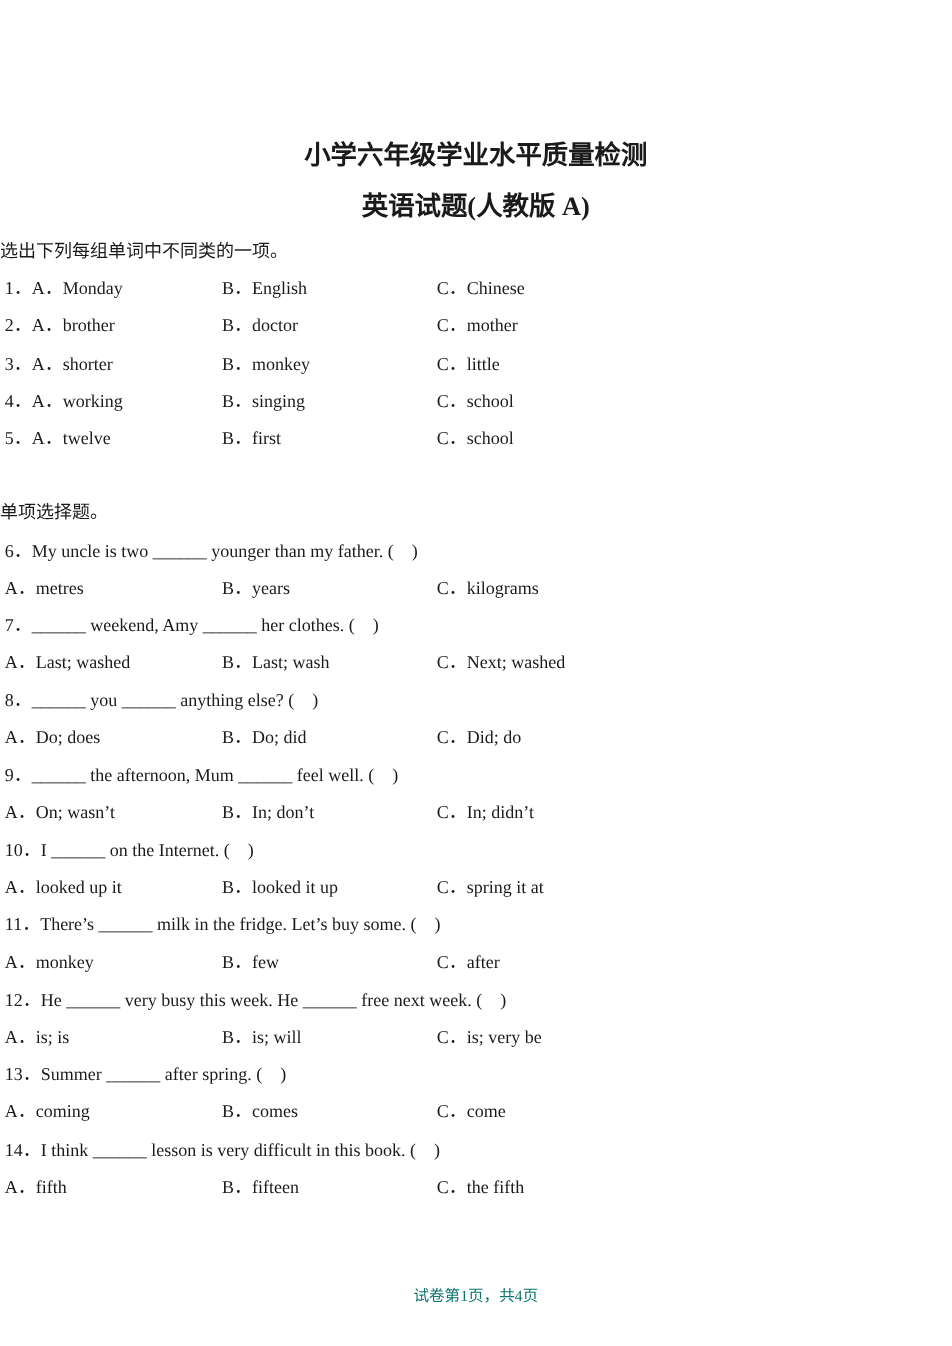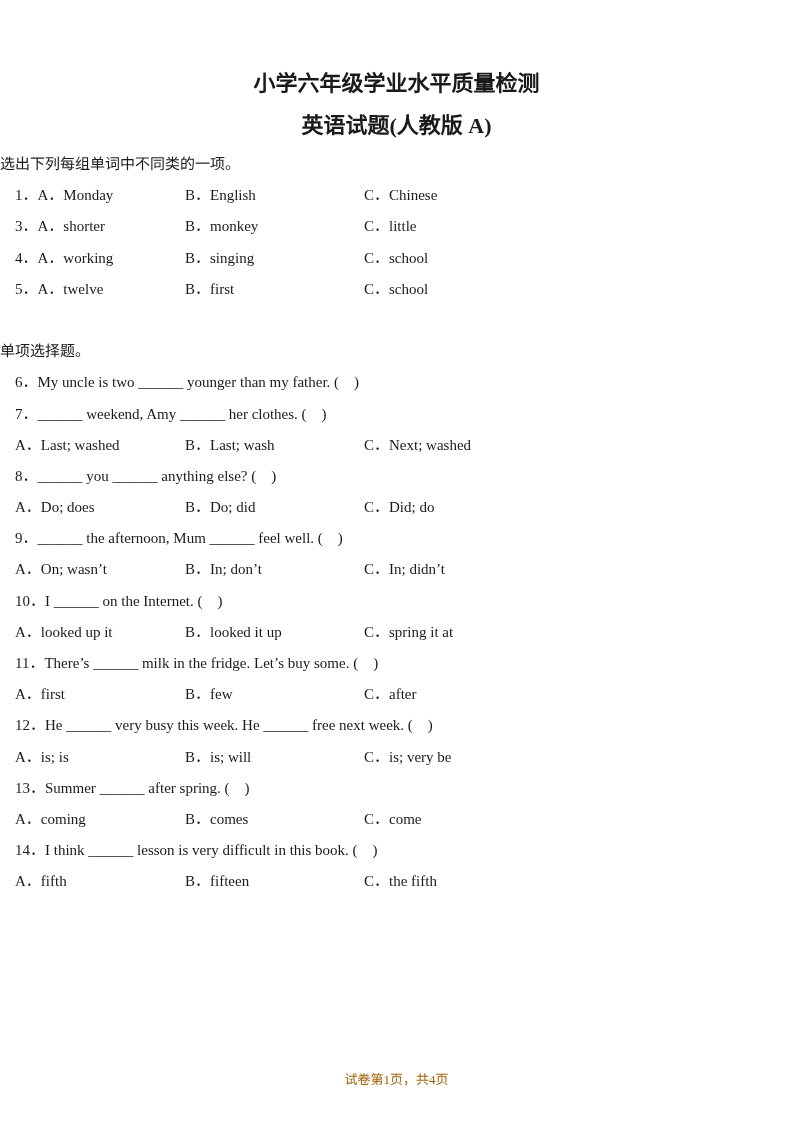--- a/index.html
+++ b/index.html
@@ -12,62 +12,67 @@
     font-family: "Liberation Serif", "DejaVu Serif", serif;
     color: #1a1a1a;
   }
   .title, .subtitle {
     text-align: center;
     font-weight: bold;
     font-size: 22px;
     line-height: 24px;
     margin: 0;
   }
-  .title { padding-top: 72px; }
+  .title { padding-top: 118px; }
   .subtitle { margin-top: 18px; }
   .content {
     margin-top: 11px;
     padding-right: 80px;
     font-size: 15px;
   }
   .row {
     position: relative;
     height: 31.2px;
     line-height: 31.2px;
     white-space: nowrap;
   }
   .cell { position: absolute; top: 0; white-space: nowrap; }
-  .c0 { left: 15px; text-align: right; }
+  .c0 { left: 4px; text-align: right; }
   .c1 { left: 185px; }
   .c2 { left: 364px; }
   .spacer { height: 31.2px; }
   .footer {
     position: absolute;
     top: 1070px;
     left: 0;
     right: 0;
     text-align: center;
     font-size: 13px;
     line-height: 20px;
-    color: #a16207;
+    color: #0f766e;
   }
 </style>
 </head>
 <body>
 
 <div class="page">
   <h1 class="title">小学六年级学业水平质量检测</h1>
   <h2 class="subtitle">英语试题(人教版 A)</h2>
   <main class="content">
       <div class="section">
         <p class="row instruction" style="margin: 0px;">选出下列每组单词中不同类的一项。</p>
         <div class="row">
           <span class="cell c0">1．A．Monday</span>
           <span class="cell c1">B．English</span>
           <span class="cell c2">C．Chinese</span>
+        </div>
+        <div class="row">
+          <span class="cell c0">2．A．brother</span>
+          <span class="cell c1">B．doctor</span>
+          <span class="cell c2">C．mother</span>
         </div>
         <div class="row">
           <span class="cell c0">3．A．shorter</span>
           <span class="cell c1">B．monkey</span>
           <span class="cell c2">C．little</span>
         </div>
         <div class="row">
           <span class="cell c0">4．A．working</span>
           <span class="cell c1">B．singing</span>
           <span class="cell c2">C．school</span>
@@ -76,20 +81,25 @@
           <span class="cell c0">5．A．twelve</span>
           <span class="cell c1">B．first</span>
           <span class="cell c2">C．school</span>
         </div>
       </div>
       <div class="spacer"></div>
       <div class="section">
         <p class="row instruction" style="margin: 0px;">单项选择题。</p>
         <div class="row">
           <span class="cell c0">6．My uncle is two ______ younger than my father. (　)</span>
+        </div>
+        <div class="row">
+          <span class="cell c0">A．metres</span>
+          <span class="cell c1">B．years</span>
+          <span class="cell c2">C．kilograms</span>
         </div>
         <div class="row">
           <span class="cell c0">7．______ weekend, Amy ______ her clothes. (　)</span>
         </div>
         <div class="row">
           <span class="cell c0">A．Last; washed</span>
           <span class="cell c1">B．Last; wash</span>
           <span class="cell c2">C．Next; washed</span>
         </div>
         <div class="row">
@@ -113,21 +123,21 @@
         </div>
         <div class="row">
           <span class="cell c0">A．looked up it</span>
           <span class="cell c1">B．looked it up</span>
           <span class="cell c2">C．spring it at</span>
         </div>
         <div class="row">
           <span class="cell c0">11．There’s ______ milk in the fridge. Let’s buy some. (　)</span>
         </div>
         <div class="row">
-          <span class="cell c0">A．first</span>
+          <span class="cell c0">A．monkey</span>
           <span class="cell c1">B．few</span>
           <span class="cell c2">C．after</span>
         </div>
         <div class="row">
           <span class="cell c0">12．He ______ very busy this week. He ______ free next week. (　)</span>
         </div>
         <div class="row">
           <span class="cell c0">A．is; is</span>
           <span class="cell c1">B．is; will</span>
           <span class="cell c2">C．is; very be</span>

